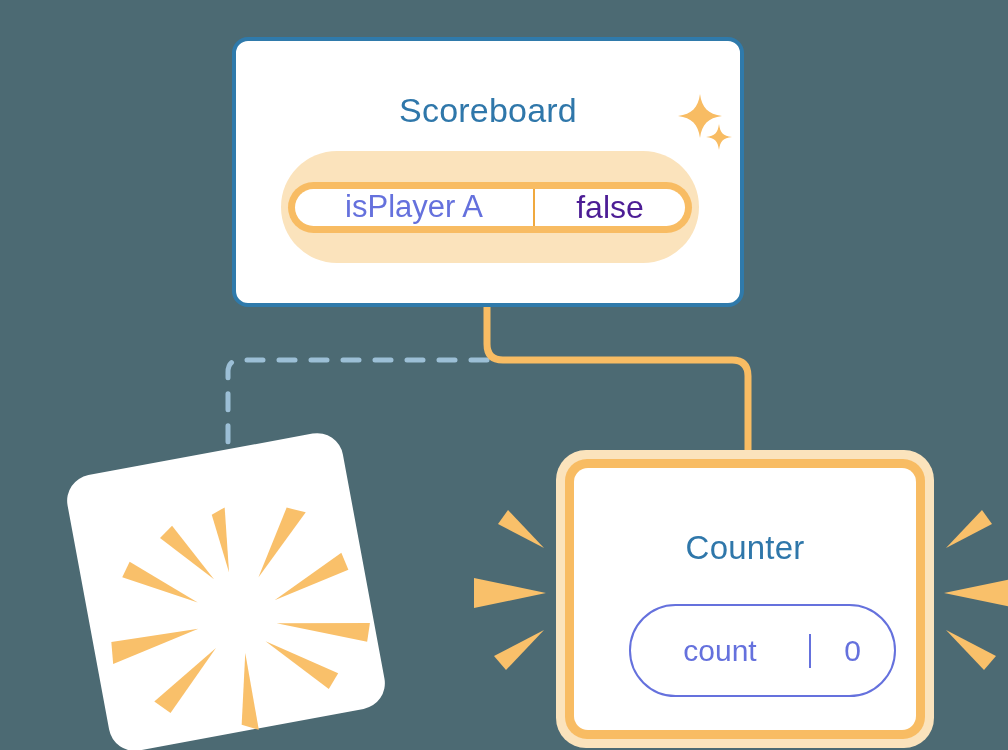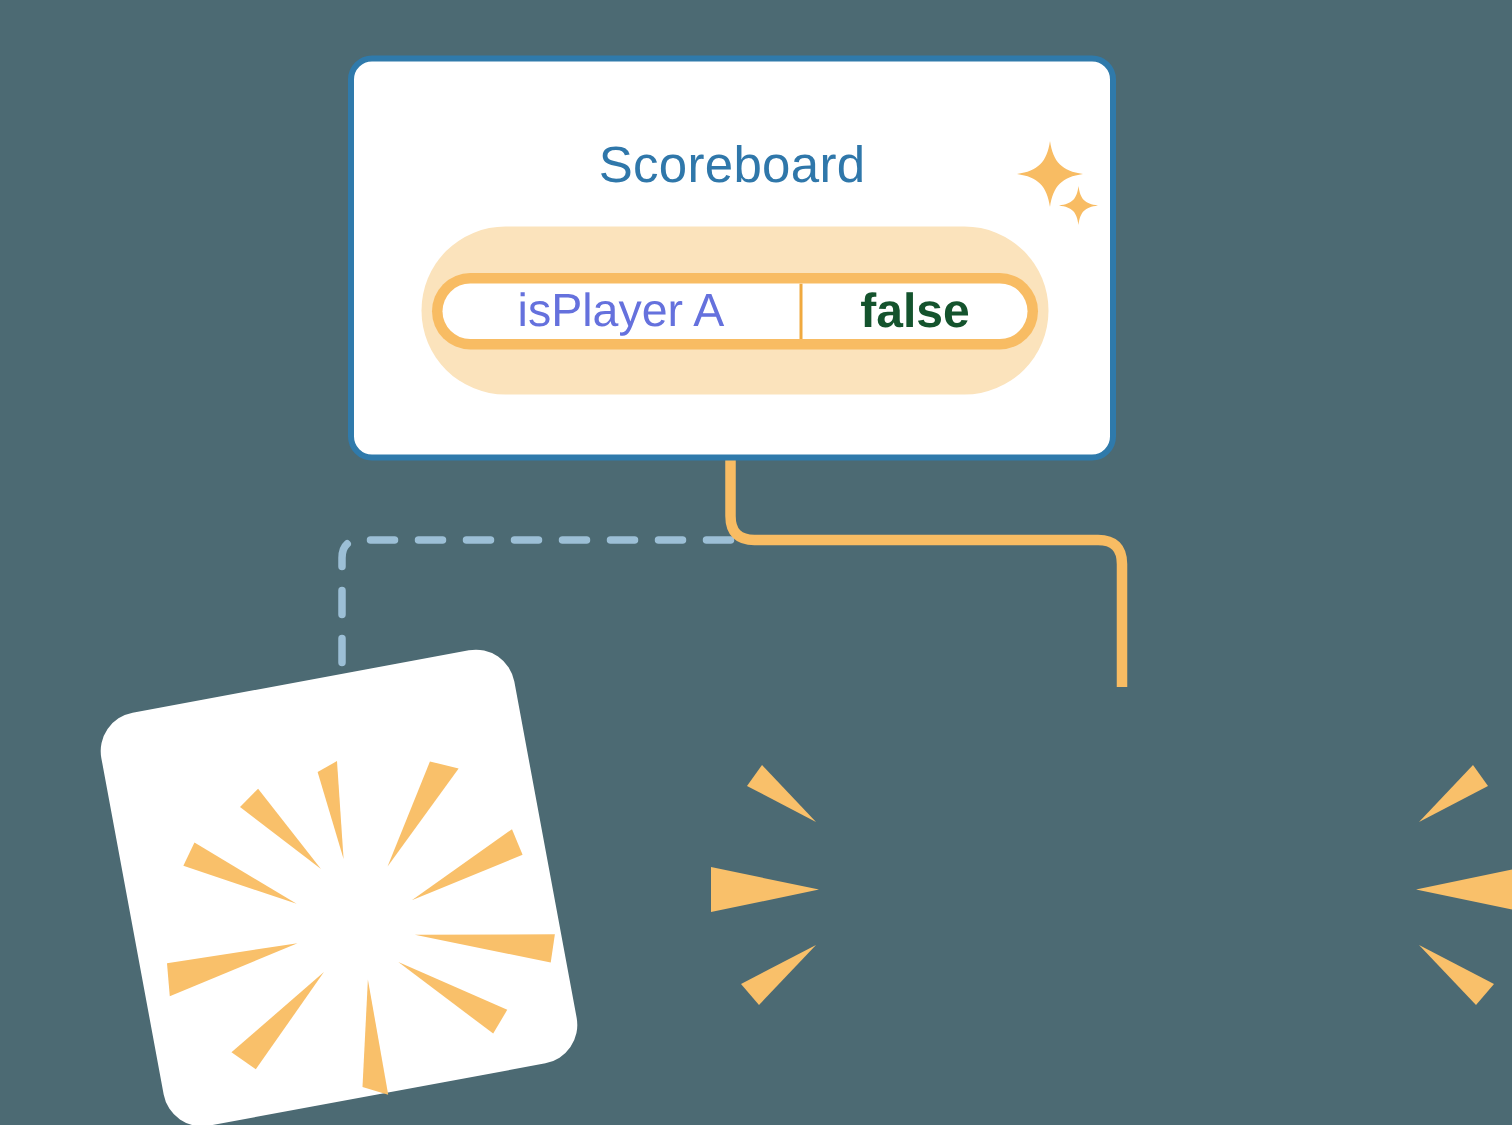--- a/index.html
+++ b/index.html
@@ -146,23 +146,23 @@
     color: #6571dd;
     font-size: 31px;
     font-weight: 400;
     border-right: 2px solid #f0a93f;
   }
   #scoreboard-pill-value {
     flex: 1;
     display: flex;
     align-items: center;
     justify-content: center;
-    color: #14532d;
+    color: #4c1d95;
     font-size: 32px;
-    font-weight: 700;
+    font-weight: 400;
   }
 
   
   #counter-pill {
     left: 55px;
     top: 136px;
     width: 267px;
     height: 93px;
     border: 2px solid #6571dd;
     border-radius: 48px;
@@ -241,20 +241,34 @@
       <polygon points="38,18 124,52 130,34"></polygon>
       <polygon points="24,34 78,92 90,78"></polygon>
       <polygon points="2,42 2,120 -14,112"></polygon>
       <polygon points="-26,32 -82,88 -96,74"></polygon>
       <polygon points="-40,10 -130,30 -128,8"></polygon>
       <polygon points="-36,-16 -106,-54 -96,-68"></polygon>
       <polygon points="-16,-36 -48,-96 -62,-86"></polygon>
     </g>
   </svg>
 
+  <div class="card" id="counter-card">
+    <div id="counter-card-inner">
+      <div id="counter-card-face">
+
+        <div class="card-title" id="counter-title">Counter</div>
+
+        <div class="pill" id="counter-pill">
+          <div id="counter-pill-key">count</div>
+          <div id="counter-pill-value">0</div>
+        </div>
+
+      </div>
+    </div>
+  </div>
 
   <svg id="burst-counter-left" style="left:470px; top:500px;" width="80" height="180" viewBox="0 0 80 180">
     <g fill="#f9c06a">
       <polygon points="74,48 38,10 28,24"></polygon>
       <polygon points="76,93 4,78 4,108"></polygon>
       <polygon points="74,130 36,170 24,156"></polygon>
     </g>
   </svg>
 
   <svg id="burst-counter-right" style="left:940px; top:500px;" width="80" height="180" viewBox="0 0 80 180">

